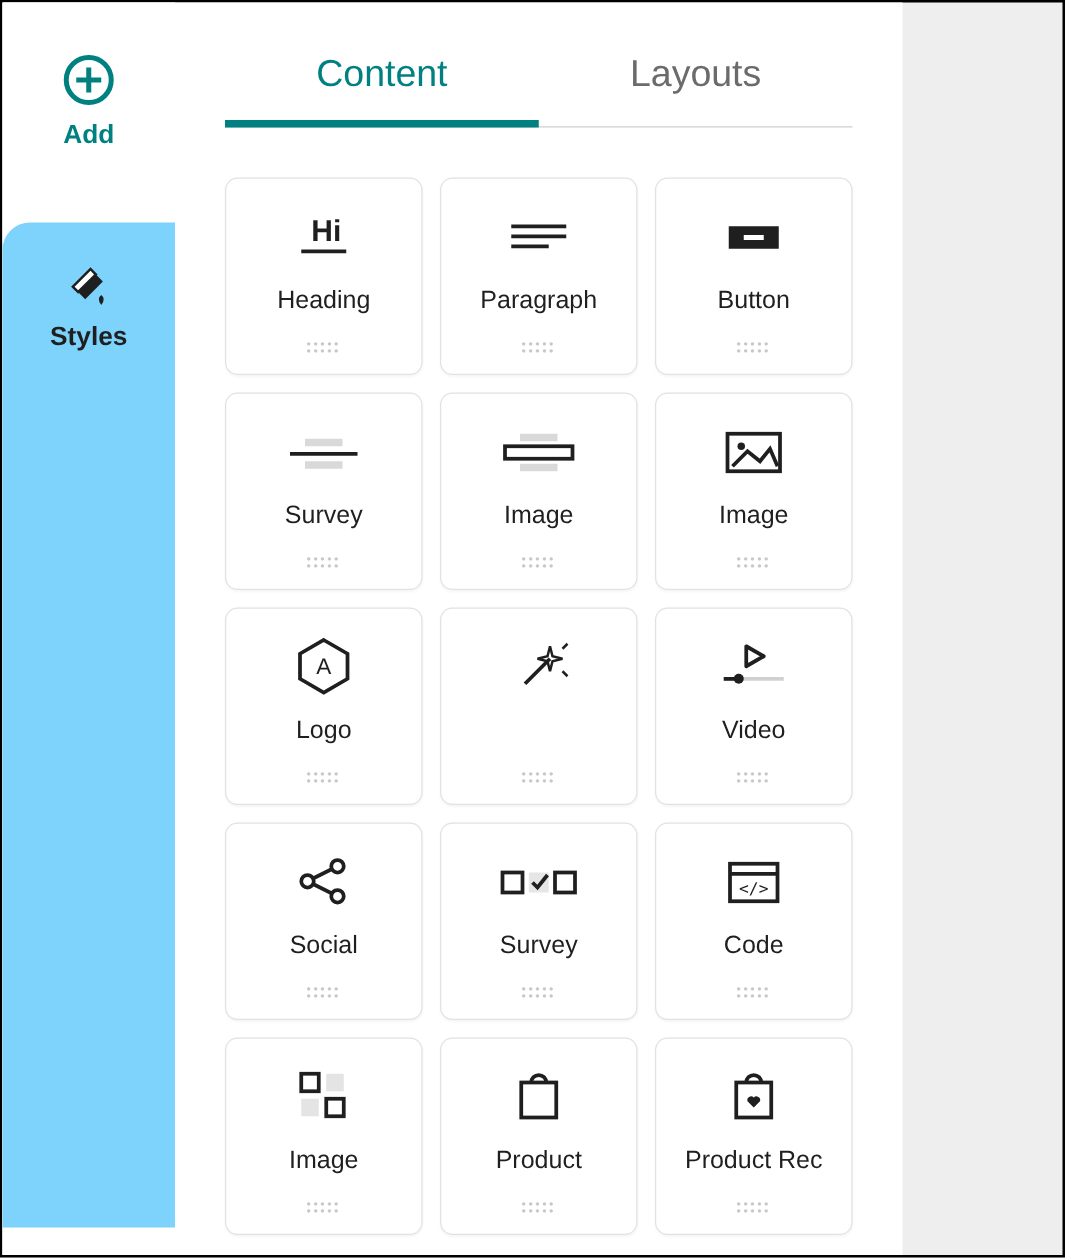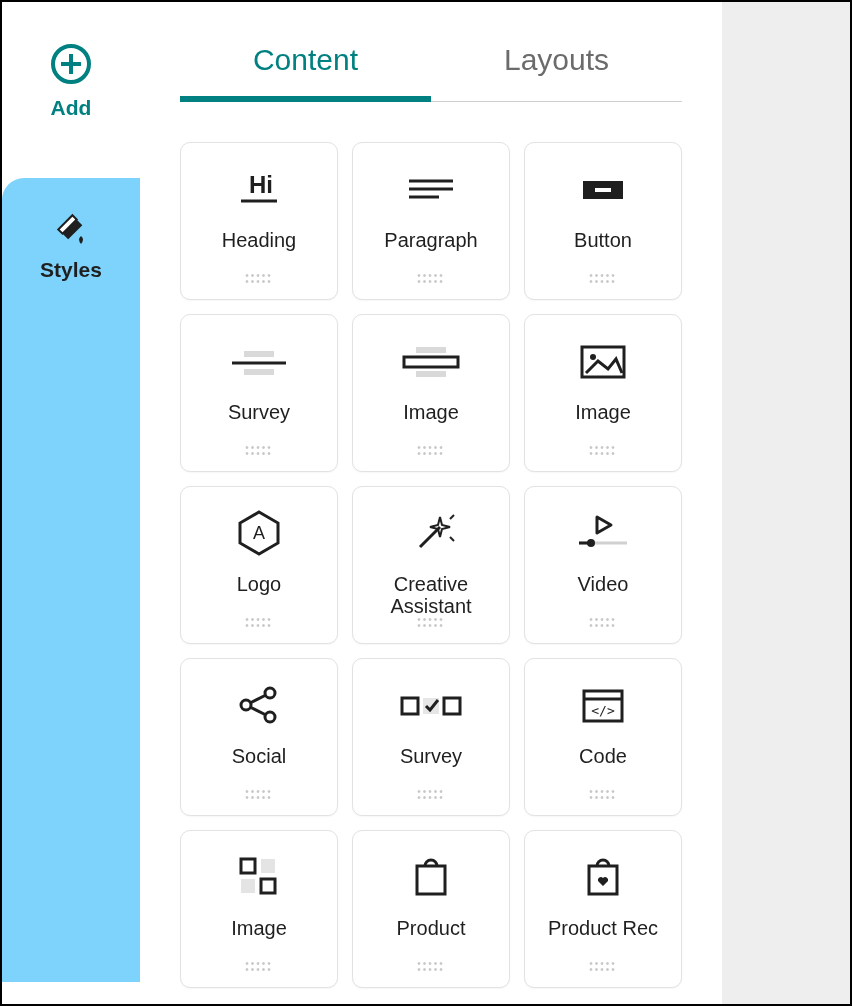--- a/index.html
+++ b/index.html
@@ -266,21 +266,20 @@
 
         <div class="block">
           <div class="iconzone">
             <svg width="50" height="44" viewBox="0 0 50 44">
               <line x1="14" y1="36" x2="34" y2="16" stroke="#1f1f1f" stroke-width="3"></line>
               <polygon points="34,6 36,14 44,16 36,18 34,26 32,18 24,16 32,14" fill="none" stroke="#1f1f1f" stroke-width="2"></polygon>
               <line x1="44" y1="26" x2="48" y2="30" stroke="#1f1f1f" stroke-width="2"></line>
               <line x1="44" y1="8" x2="48" y2="4" stroke="#1f1f1f" stroke-width="2"></line>
             </svg>
           </div>
-          <div class="blabel">Creative Assistant</div>
           <div class="grip">•••••<br>•••••</div>
         </div>
 
         <div class="block">
           <div class="iconzone">
             <svg width="60" height="44" viewBox="0 0 60 44">
               <polygon points="24,6 38,14 24,22" fill="none" stroke="#1f1f1f" stroke-width="3" stroke-linejoin="round"></polygon>
               <line x1="6" y1="32" x2="54" y2="32" stroke="#d0d0d0" stroke-width="3"></line>
               <line x1="6" y1="32" x2="18" y2="32" stroke="#1f1f1f" stroke-width="3"></line>
               <circle cx="18" cy="32" r="4" fill="#1f1f1f"></circle>

